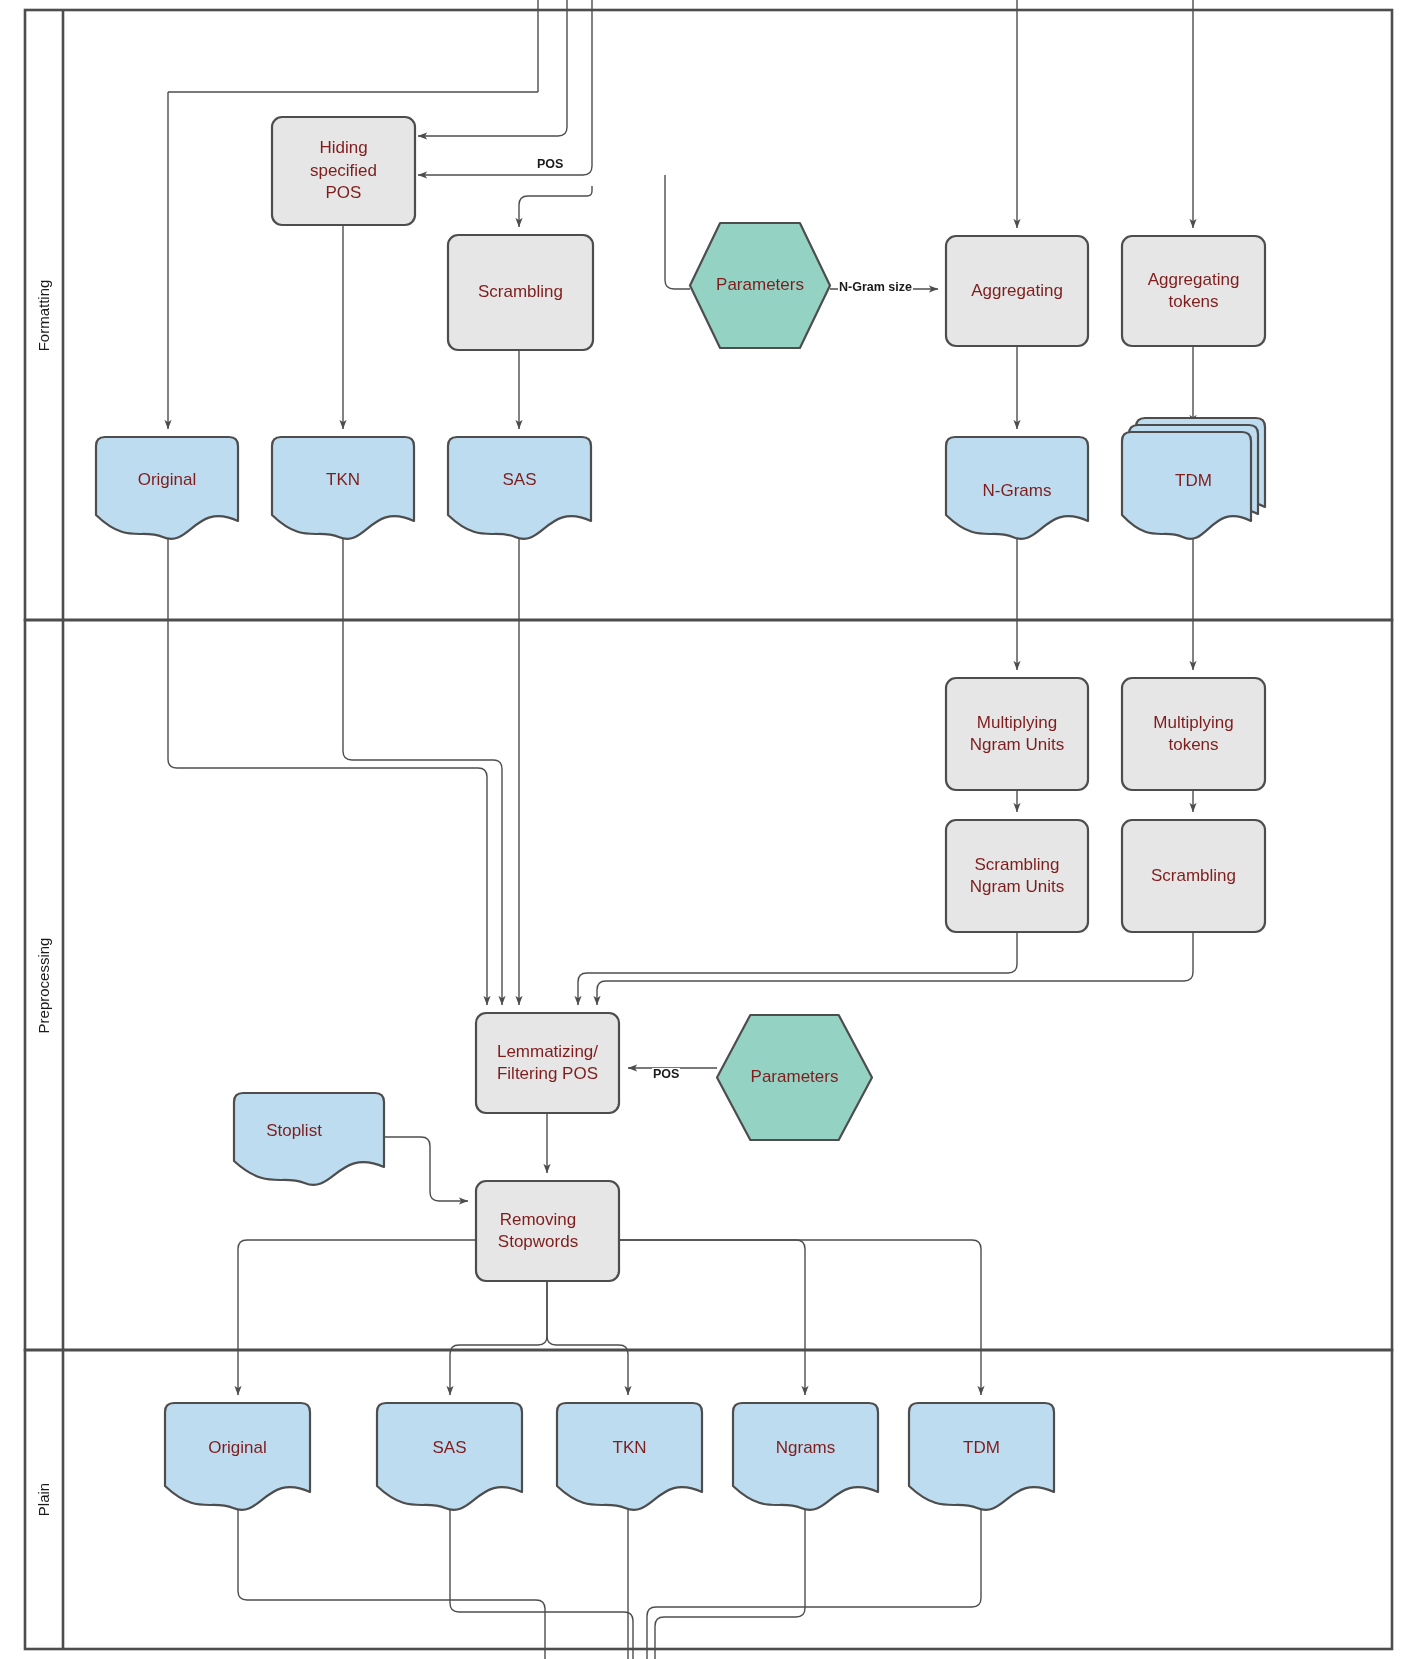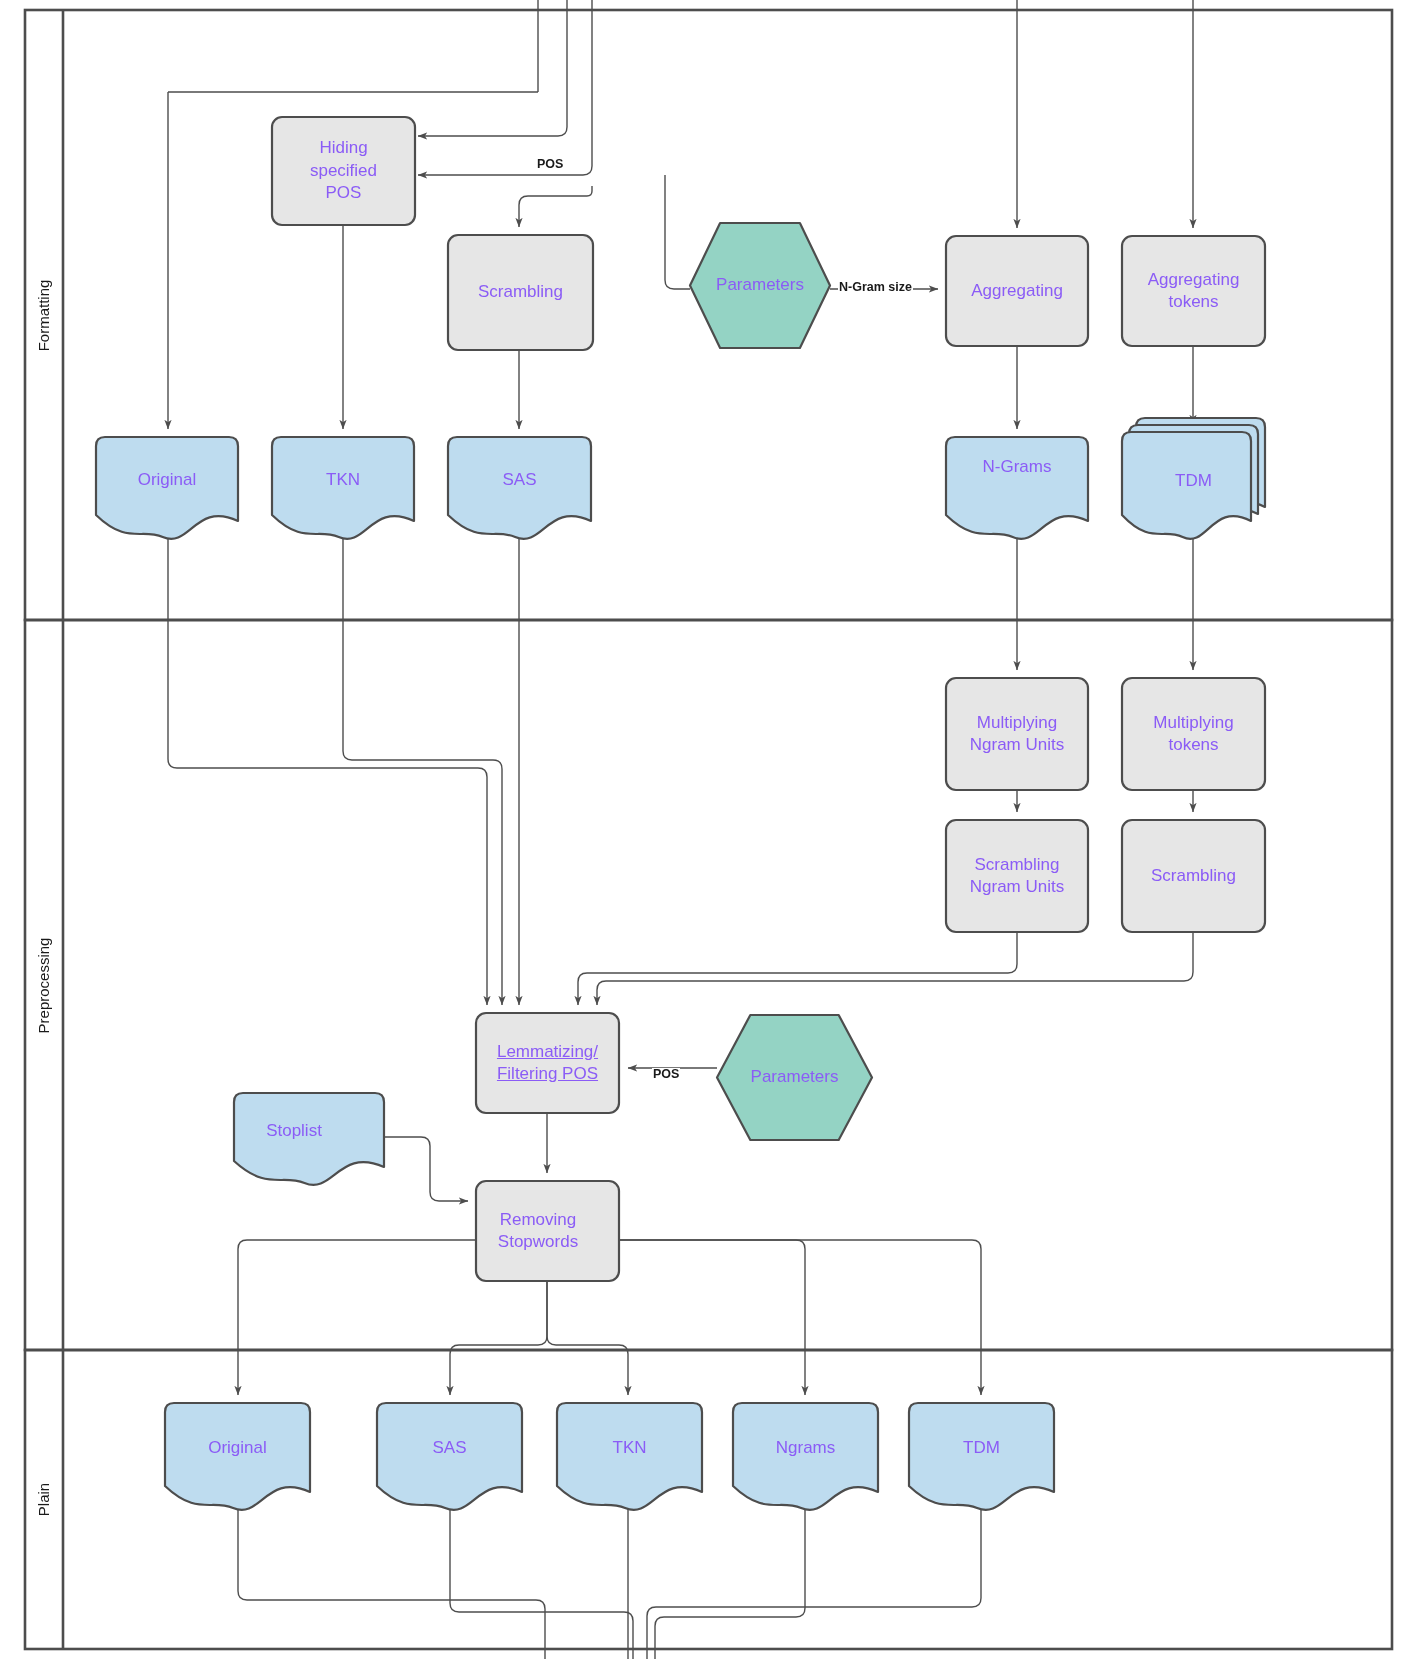--- a/index.html
+++ b/index.html
@@ -13,21 +13,21 @@
     white-space:nowrap;
     transform-origin:center center;
   }
   .node-label{
     position:absolute;
     display:flex;
     align-items:center;
     justify-content:center;
     text-align:center;
     font-size:17px;
-    color:#8b5cf6;
+    color:#7f1d1d;
     line-height:1.32;
     pointer-events:none;
     white-space:pre-line;
   }
   .edge-label{
     position:absolute;
     font-size:12.5px;
     font-weight:bold;
     color:#1a1a1a;
     background:#ffffff;
@@ -216,30 +216,30 @@
 specified
 POS</div>
       <div class="node-label" style="left: 448px; top: 235px; width: 145px; height: 115px;">Scrambling</div>
       <div class="node-label" style="left: 690px; top: 223px; width: 140px; height: 125px;">Parameters</div>
       <div class="node-label" style="left: 946px; top: 236px; width: 142px; height: 110px;">Aggregating</div>
       <div class="node-label" style="left: 1122px; top: 236px; width: 143px; height: 110px;">Aggregating
 tokens</div>
       <div class="node-label" style="left: 96px; top: 437px; width: 142px; height: 86px;">Original</div>
       <div class="node-label" style="left: 272px; top: 437px; width: 142px; height: 86px;">TKN</div>
       <div class="node-label" style="left: 448px; top: 437px; width: 143px; height: 86px;">SAS</div>
-      <div class="node-label" style="left: 946px; top: 424px; width: 142px; height: 86px;">N-Grams</div>
+      <div class="node-label" style="left: 946px; top: 448px; width: 142px; height: 86px;">N-Grams</div>
       <div class="node-label" style="left: 1122px; top: 436px; width: 143px; height: 91px;">TDM</div>
       <div class="node-label" style="left: 946px; top: 678px; width: 142px; height: 112px;">Multiplying
 Ngram Units</div>
       <div class="node-label" style="left: 1122px; top: 678px; width: 143px; height: 112px;">Multiplying
 tokens</div>
       <div class="node-label" style="left: 946px; top: 820px; width: 142px; height: 112px;">Scrambling
 Ngram Units</div>
       <div class="node-label" style="left: 1122px; top: 820px; width: 143px; height: 112px;">Scrambling</div>
-      <div class="node-label" style="left: 476px; top: 1013px; width: 143px; height: 100px; text-decoration: underline;">Lemmatizing/
+      <div class="node-label" style="left: 476px; top: 1013px; width: 143px; height: 100px;">Lemmatizing/
 Filtering POS</div>
       <div class="node-label" style="left: 234px; top: 1093px; width: 120px; height: 76px;">Stoplist</div>
       <div class="node-label" style="left: 717px; top: 1015px; width: 155px; height: 125px;">Parameters</div>
       <div class="node-label" style="left: 476px; top: 1181px; width: 124px; height: 100px;">Removing
 Stopwords</div>
       <div class="node-label" style="left: 165px; top: 1403px; width: 145px; height: 91px;">Original</div>
       <div class="node-label" style="left: 377px; top: 1403px; width: 145px; height: 91px;">SAS</div>
       <div class="node-label" style="left: 557px; top: 1403px; width: 145px; height: 91px;">TKN</div>
       <div class="node-label" style="left: 733px; top: 1403px; width: 145px; height: 91px;">Ngrams</div>
       <div class="node-label" style="left: 909px; top: 1403px; width: 145px; height: 91px;">TDM</div>

